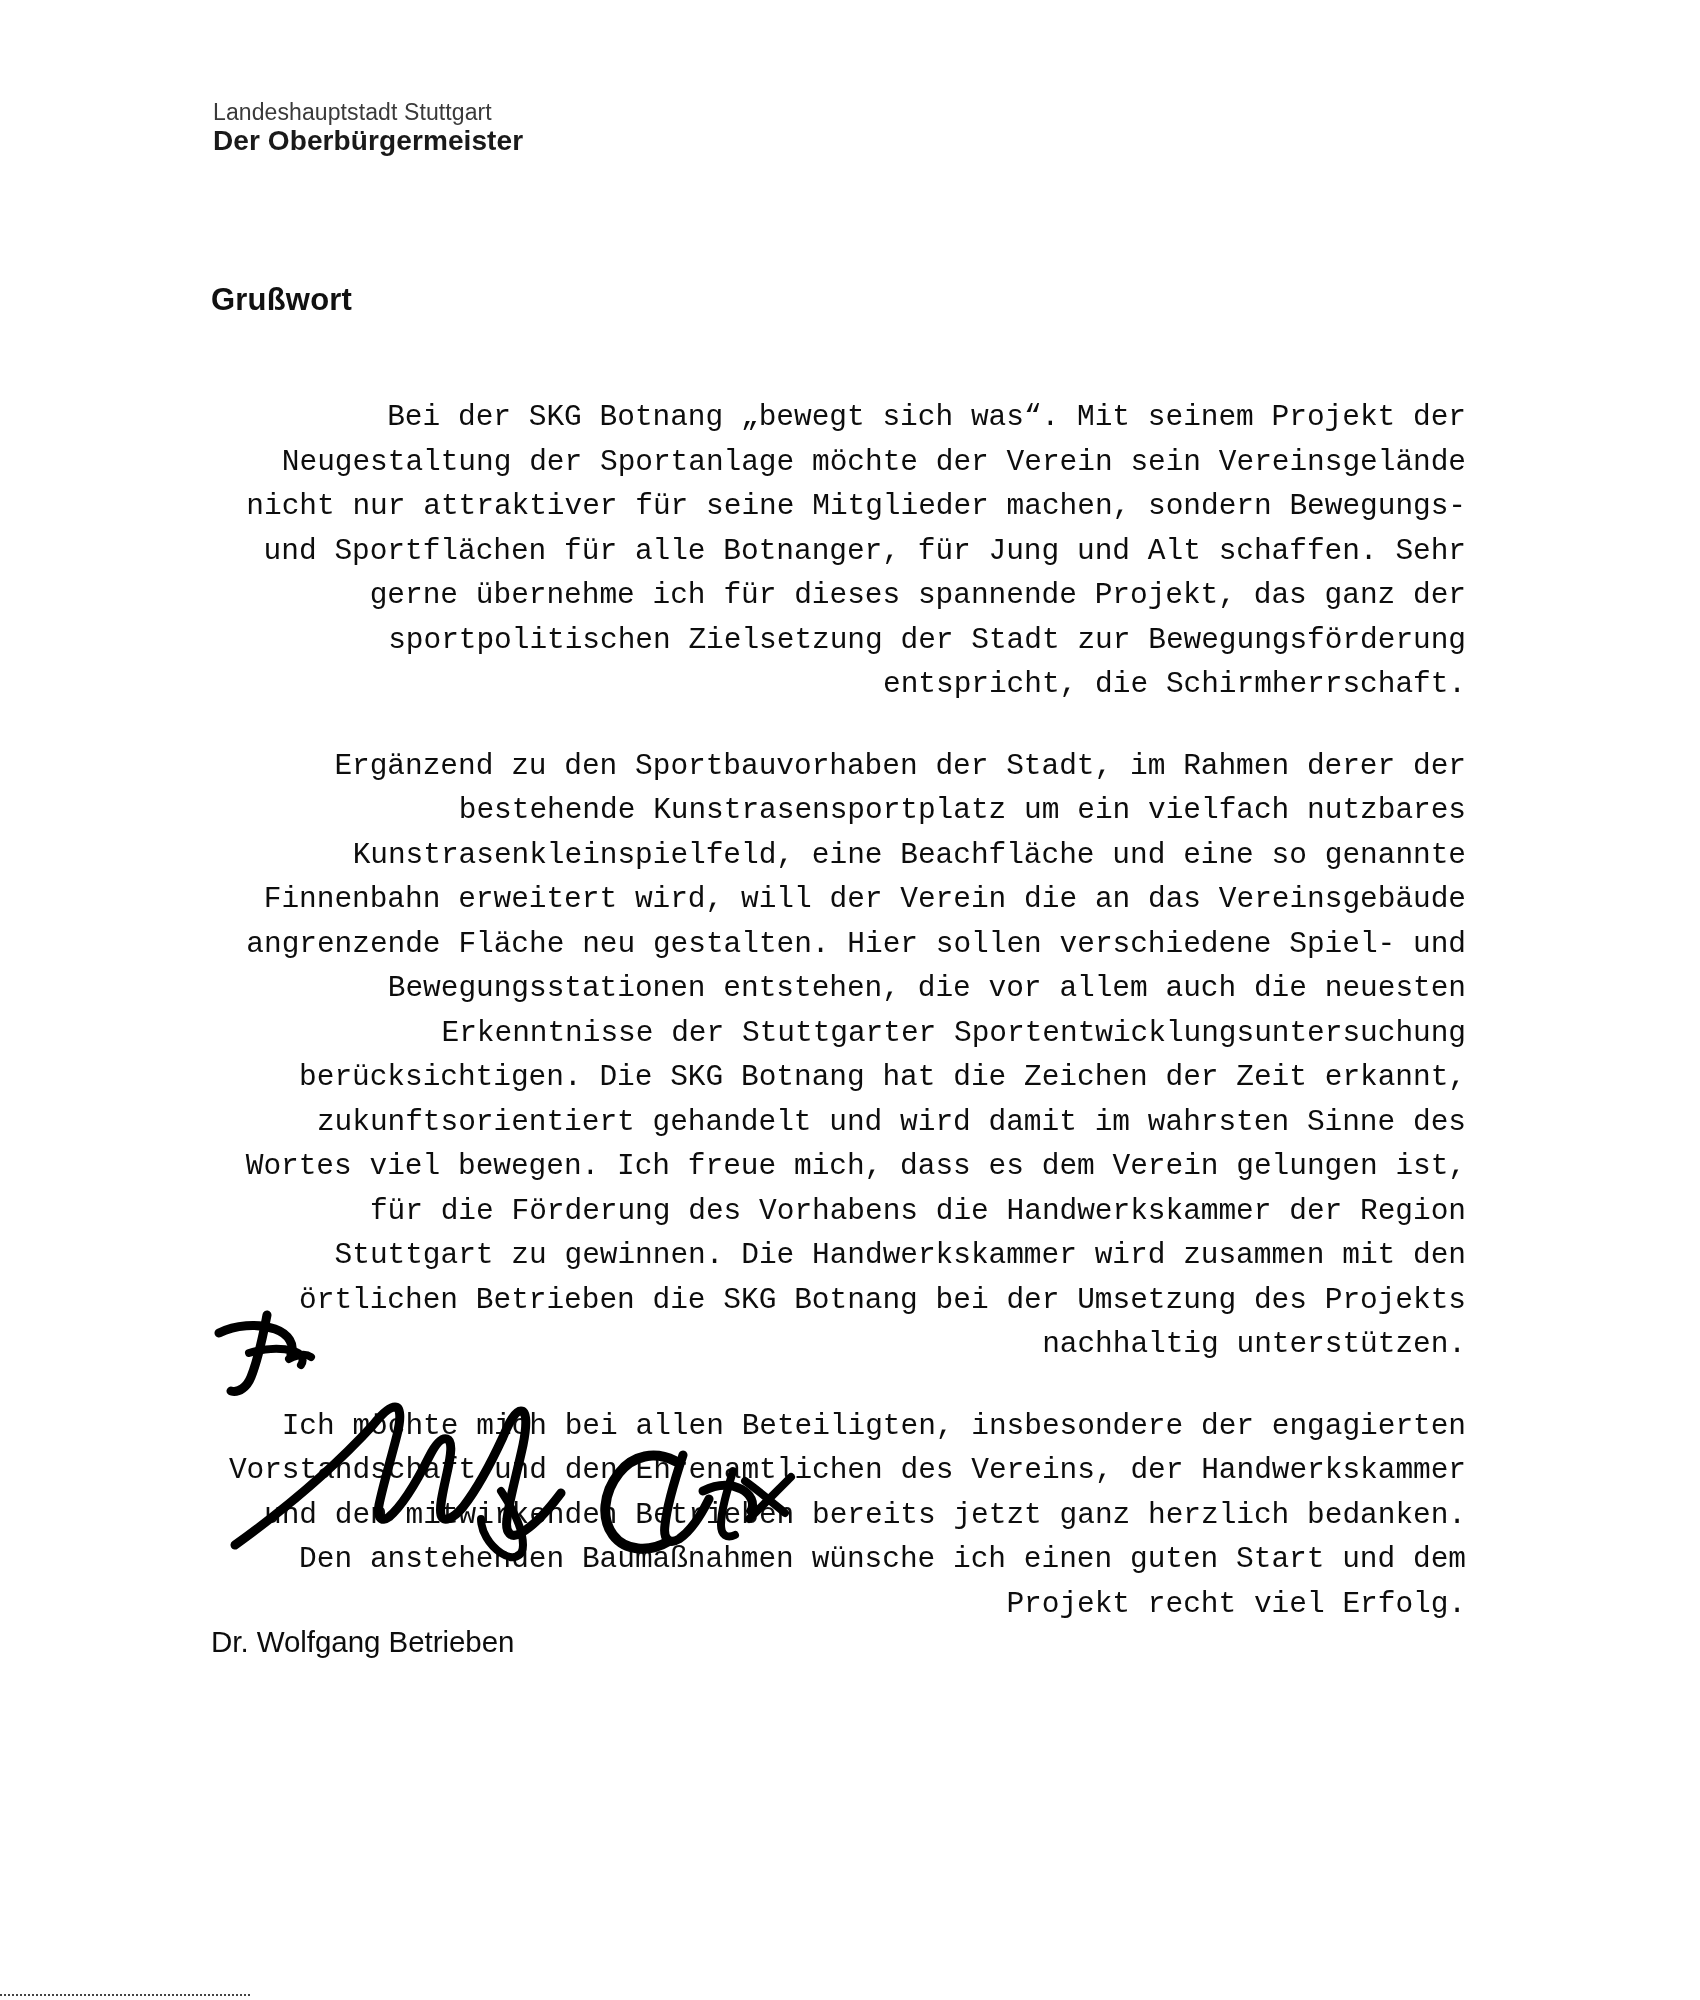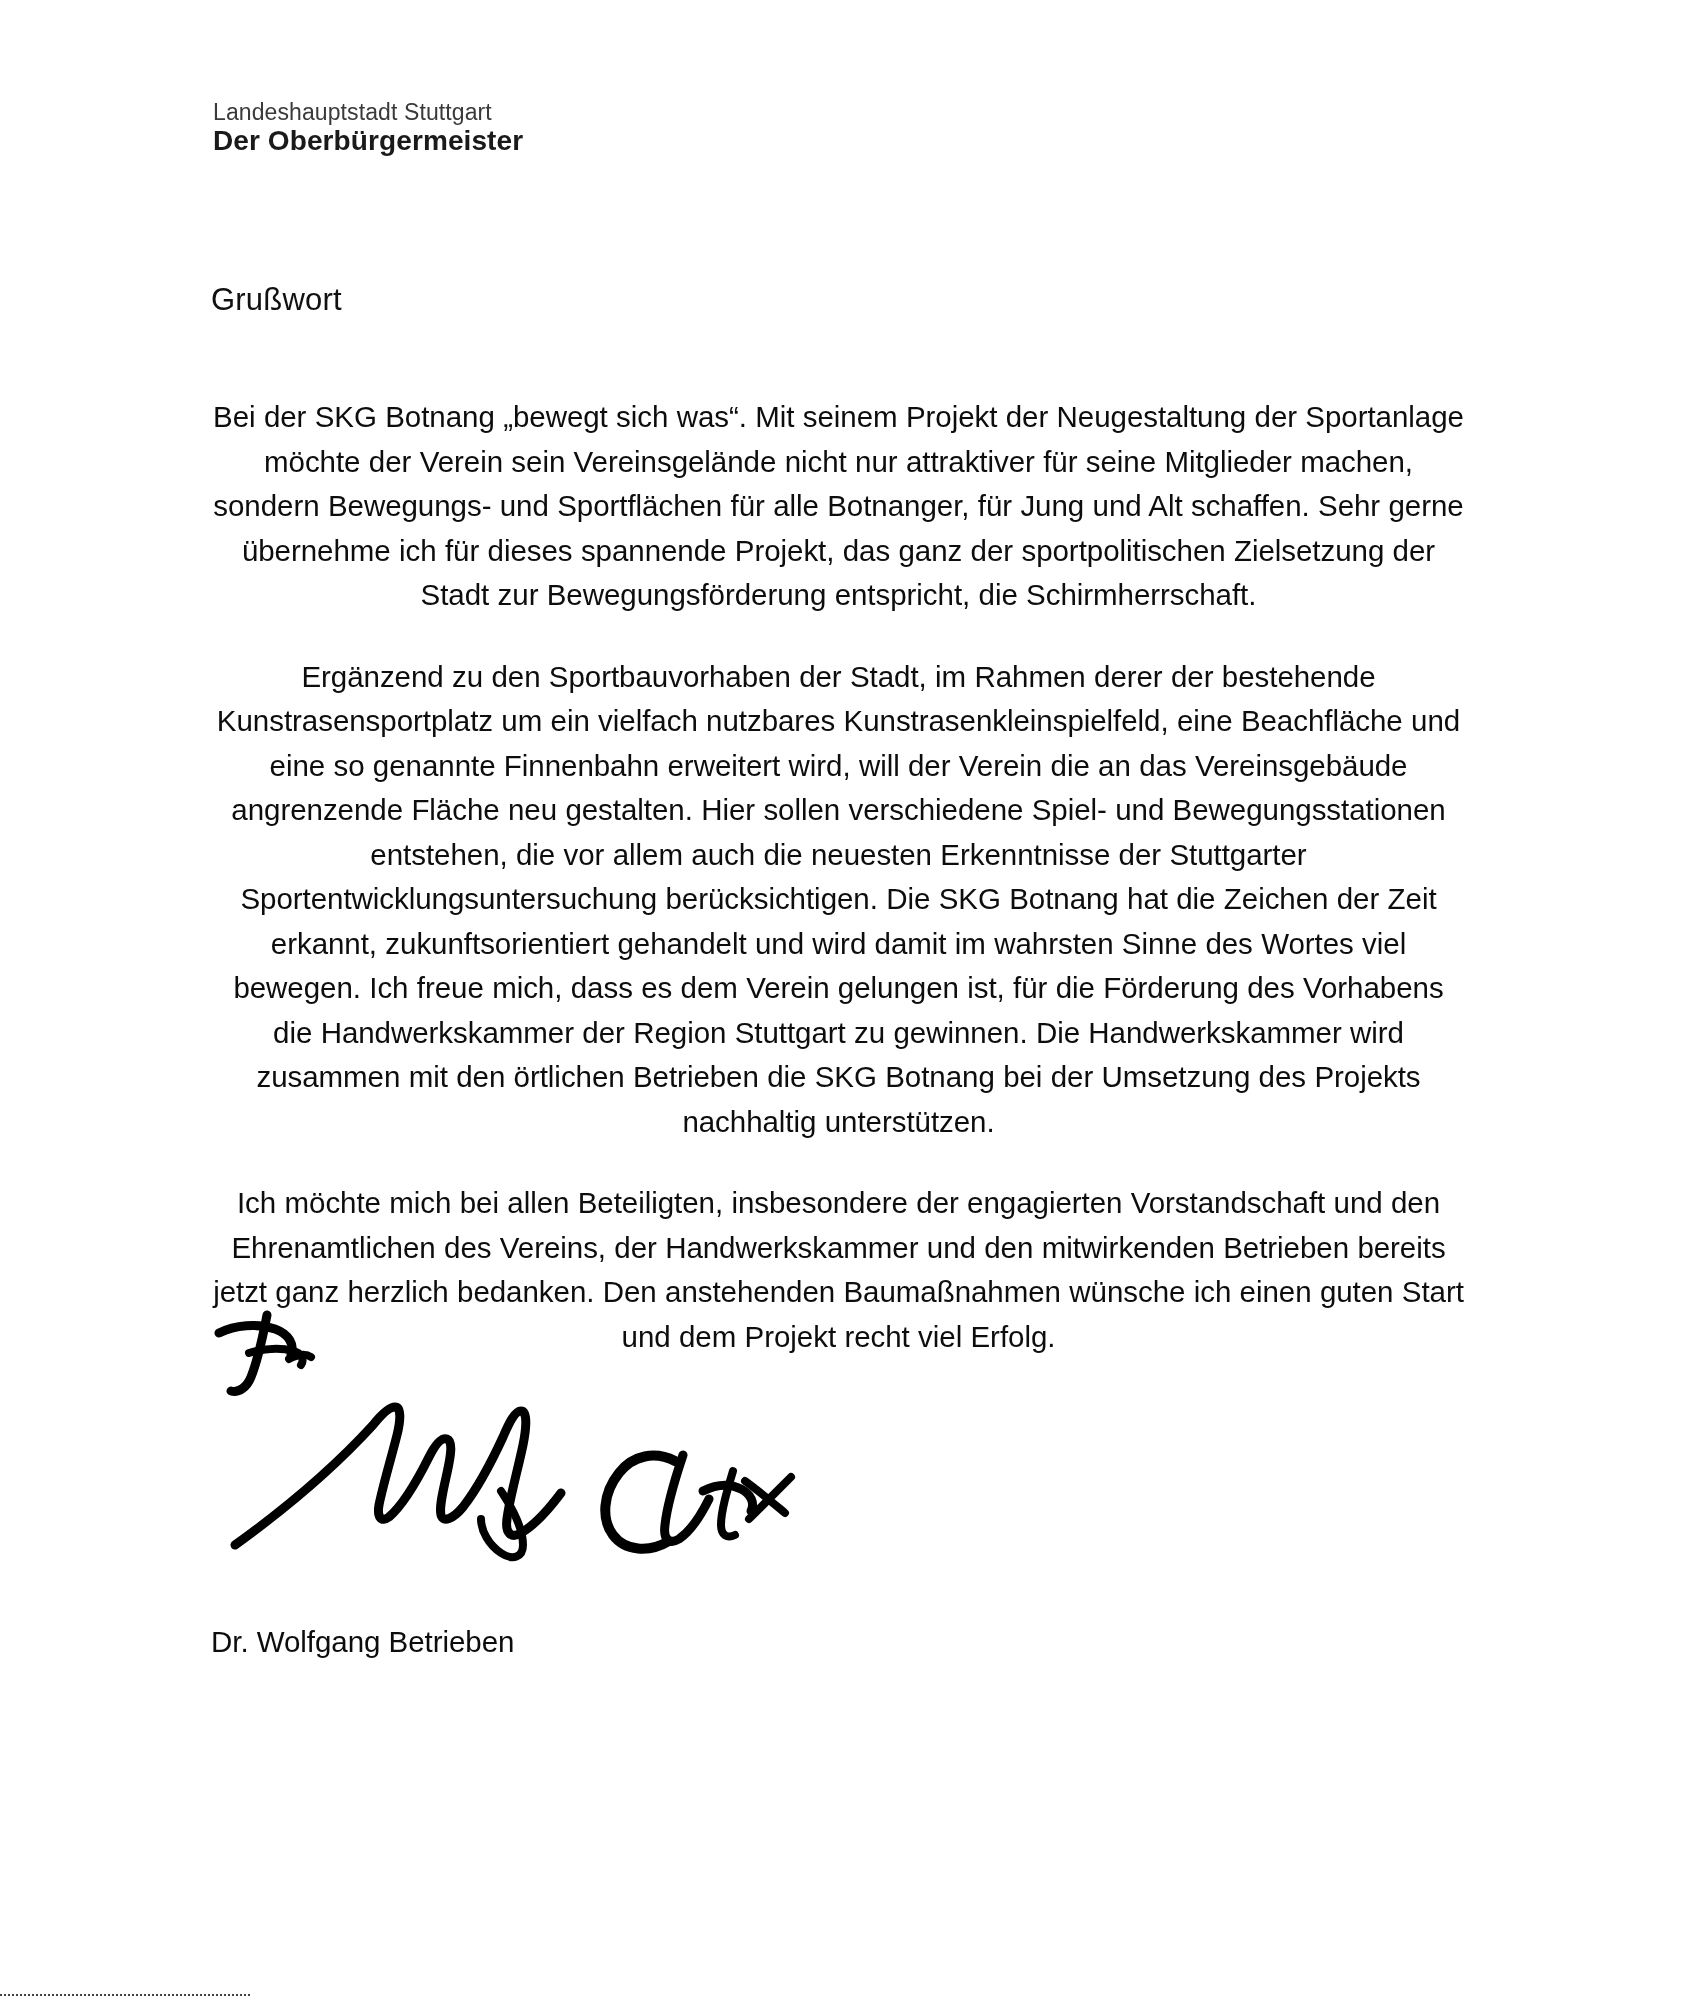--- a/index.html
+++ b/index.html
@@ -38,39 +38,40 @@
     letter-spacing: 0.1px;
     white-space: nowrap;
   }
 
   
   .doc-title {
     position: absolute;
     left: 211px;
     top: 282px;
     font-size: 31px;
-    font-weight: normal;
+    font-weight: bold;
     letter-spacing: 0.2px;
     color: #111111;
   }
 
   .letter-body {
     position: absolute;
     left: 211px;
     top: 395px;
     width: 1255px;
   }
   .para {
     font-size: 29.5px;
     line-height: 44.5px;
     color: #0d0d0d;
     margin: 0 0 37px 0;
-    text-align: center;
+    text-align: right;
     letter-spacing: -0.05px;
     word-spacing: 0.2px;
+    font-family: Liberation Mono, monospace;
   }
   .para:last-child { margin-bottom: 0; }
 
   
   .signature-area {
     position: absolute;
     left: 205px;
     top: 1295px;
     width: 620px;
     height: 270px;

